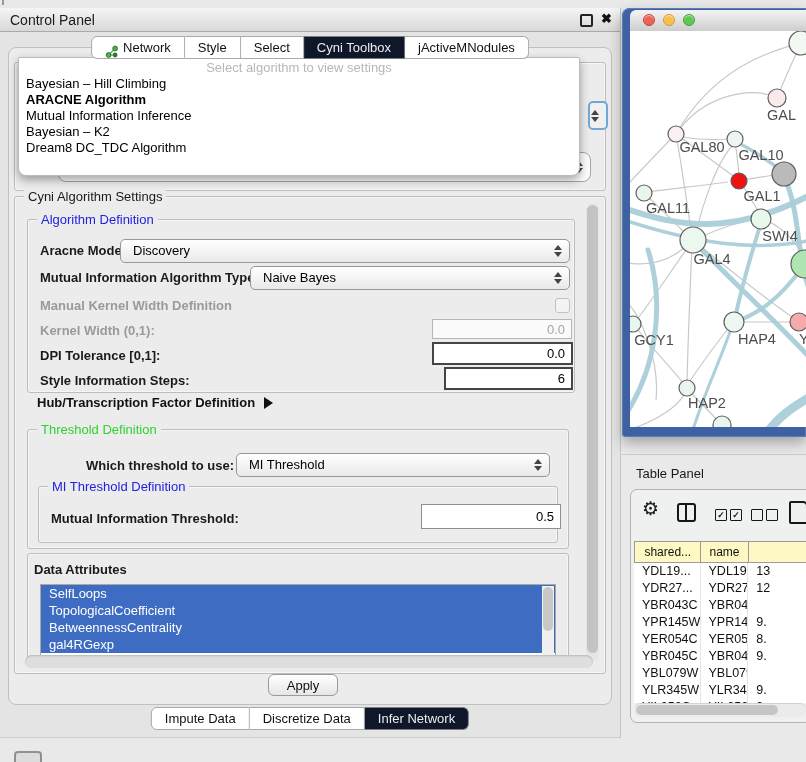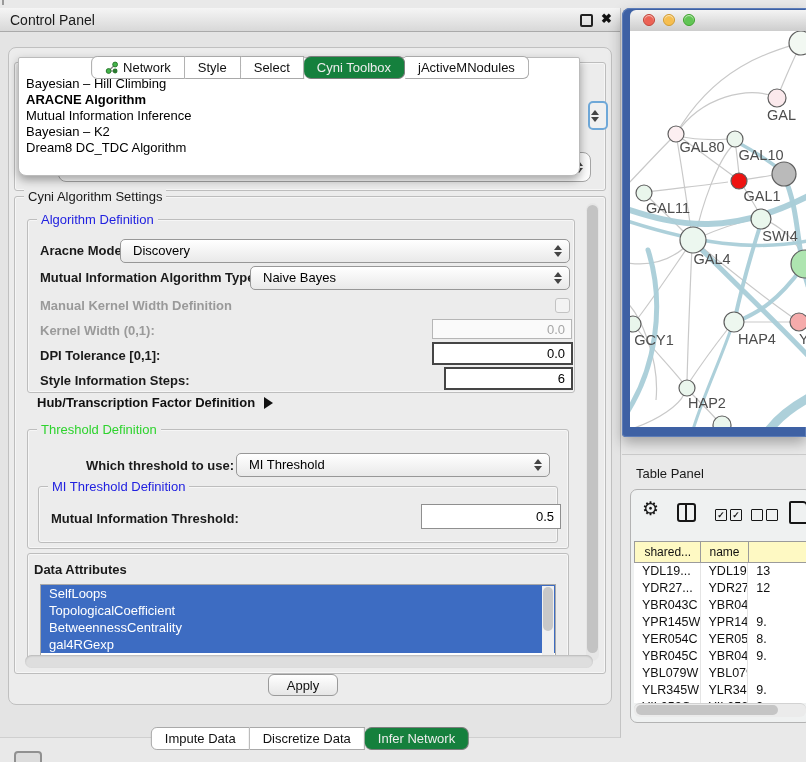--- a/index.html
+++ b/index.html
@@ -13,24 +13,24 @@
   .cp-title{position:absolute;left:10px;top:4px;font-size:14px;color:#1a1a1a;}
   .float-btn{position:absolute;right:27px;top:6px;width:9px;height:9px;border:2px solid #222;border-radius:2px;}
   .close-btn{position:absolute;right:8px;top:3px;font-size:13px;font-weight:bold;color:#111;}
   .inner-panel{position:absolute;left:8px;top:39px;width:602px;height:656px;background:#ececec;
                border:1px solid #c0c0c0;border-radius:8px;}
   
   .segbar{display:flex;}
   #tabbar{position:absolute;top:28px;left:50%;transform:translateX(-50%);z-index:45;}
   #bottombar{position:absolute;top:699px;left:50%;transform:translateX(-50%);z-index:5;}
   .seg{padding:0 13px;line-height:21px;height:21px;border:1px solid #a9a9a9;border-left:none;
-       background:#fff;color:#111;white-space:nowrap;display:flex;align-items:center;gap:5px;margin-top:20px;}
+       background:#fff;color:#111;white-space:nowrap;display:flex;align-items:flex-end;gap:5px;}
   .seg:first-child{border-left:1px solid #a9a9a9;border-radius:6px 0 0 6px;}
   .seg:last-child{border-radius:0 6px 6px 0;}
-  .seg.sel{background:#15803d;color:#ededed;border-color:#7d7d7d;border-radius:7px;}
+  .seg.sel{background:#0f172a;color:#ededed;border-color:#7d7d7d;}
   
   #algo-popup{position:absolute;left:18px;top:49px;width:560px;height:117px;background:#fff;
               border:1px solid #bbb;border-radius:2px 2px 8px 8px;z-index:40;
               box-shadow:0 4px 10px rgba(0,0,0,.35);}
   .popup-prompt{text-align:center;color:#b7b7b7;padding-top:2px;height:16px;}
   #popup-items div{padding-left:7px;line-height:16px;height:16px;color:#000;}
   #popup-items div.bold{font-weight:bold;}
   
   #inference-group{position:absolute;left:14px;top:54px;width:590px;height:127px;}
   #ghost-combo{position:absolute;left:58px;top:144px;width:533px;height:30px;background:#fcfcfc;

